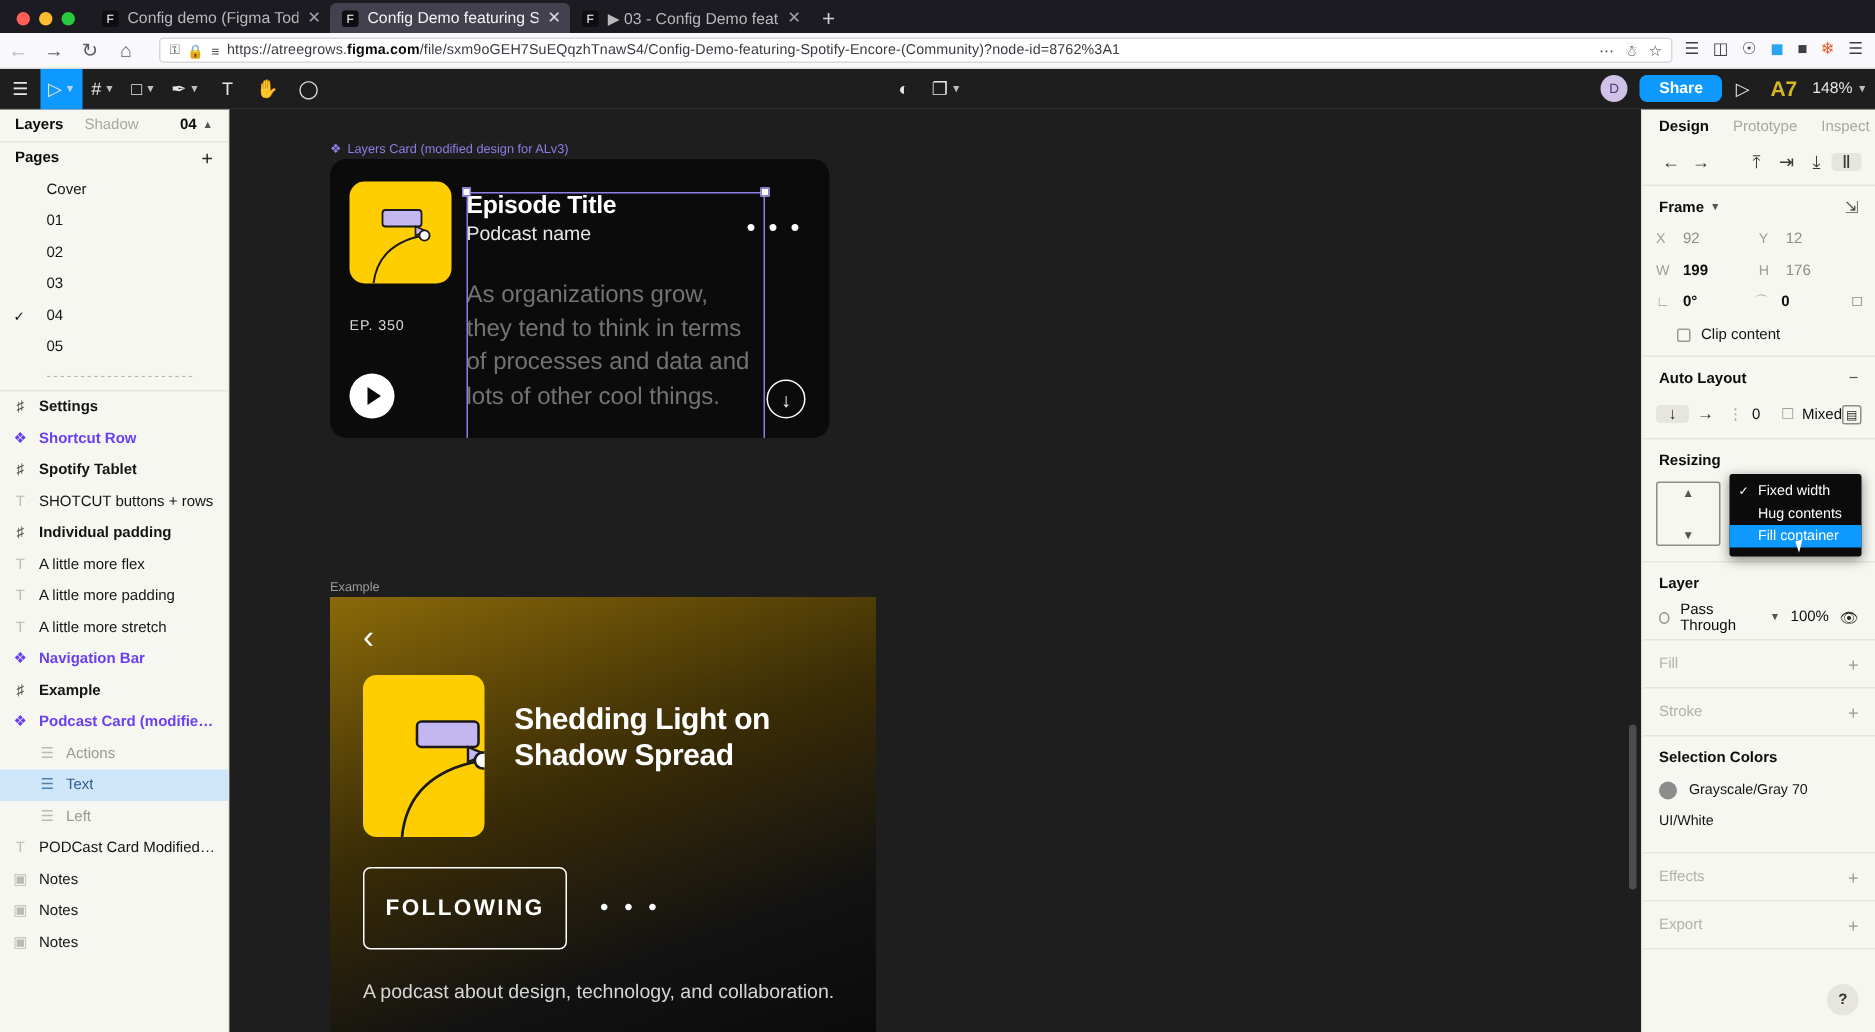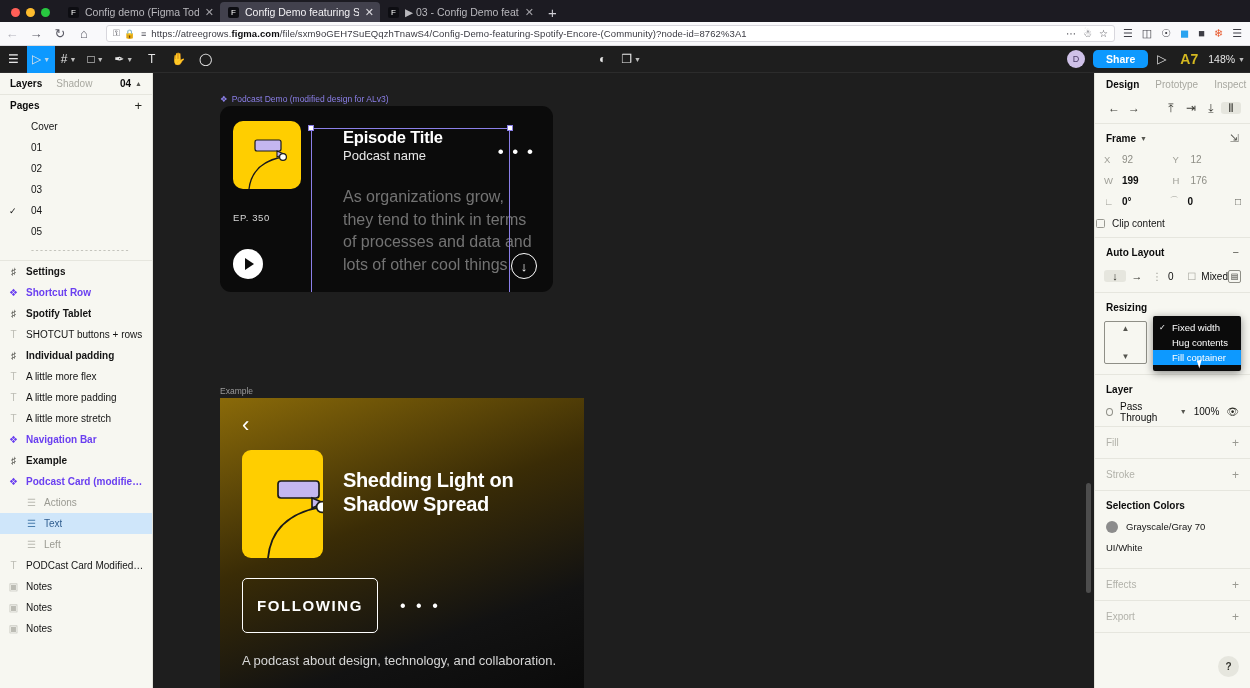--- a/index.html
+++ b/index.html
@@ -152,21 +152,21 @@
   }
   .pc-ep { margin-top: 23px; color: #d8d8d8; font-size: 9.5px; letter-spacing: .6px; }
   .playbtn {
     position: absolute; left: 13px; bottom: 13px; width: 30px; height: 30px;
     border-radius: 50%; background: #fff; display: flex; align-items: center; justify-content: center;
   }
   .playbtn i {
     width: 0; height: 0; border-left: 9px solid #0b0b0b;
     border-top: 6px solid transparent; border-bottom: 6px solid transparent; margin-left: 3px;
   }
-  .pc-sel { position: absolute; left: 91px; top: 22px; width: 199px; height: 176px; padding-left: 32px; }
+  .pc-sel { position: absolute; left: 91px; top: 22px; width: 199px; height: 176px; }
   .pc-sel .selbox { position: absolute; inset: 0; border: 1px solid #8b7fe8; }
   .handle {
     position: absolute; width: 6px; height: 6px; background: #fff;
     border: 1px solid #8b7fe8;
   }
   .h-tl { left: -3px; top: -3px; } .h-tr { right: -3px; top: -3px; }
   .pc-title { color: #fff; font-size: 16.5px; font-weight: 700; letter-spacing: -.2px; }
   .pc-sub { color: #e8e8e8; font-size: 13px; margin-top: 1px; }
   .pc-body {
     color: #737373; font-size: 16px; line-height: 1.42; margin-top: 23px; width: 190px;
@@ -236,21 +236,21 @@
     font-size: 10px; font-weight: 700; color: #0c0c0c;
   }
   .sect-hd .chev { font-size: 7px; font-weight: 400; color: #55554f; margin-left: 4px; }
   .sect-hd .rgt { margin-left: auto; color: #55554f; font-size: 11px; font-weight: 400; }
   .prop-row { height: 21px; display: flex; align-items: center; padding: 0 9px; }
   .pf { width: 50%; display: flex; align-items: center; gap: 7px; }
   .pf .k { color: #a0a098; width: 11px; font-size: 9.5px; }
   .pf .v { color: #8d8d85; font-size: 10px; }
   .pf .v.strong { color: #0c0c0c; font-weight: 700; }
   .prop-row .tail { margin-left: auto; color: #55554f; font-size: 10px; }
-  .chk-row { height: 22px; display: flex; align-items: center; gap: 7px; padding: 0 1px; }
+  .chk-row { height: 22px; display: flex; align-items: center; gap: 7px; padding: 0 23px; }
   .cbox { width: 9px; height: 9px; border: 1px solid #9a9a92; border-radius: 1.5px; }
   .al-row { height: 26px; display: flex; align-items: center; gap: 0; padding: 0 9px; }
   .al-btn { width: 22px; text-align: center; color: #2a2a24; font-size: 11px; }
   .al-btn.active { background: #e6e6de; border-radius: 3px; }
   .al-gap { display: flex; align-items: center; gap: 6px; margin-left: 4px; color: #a0a098; font-size: 10px; }
   .al-gap .num { color: #0c0c0c; }
   .al-mixed { margin-left: auto; display: flex; align-items: center; gap: 5px; color: #a0a098; }
   .al-mixed .m { color: #0c0c0c; }
   .al-end { border: 1px solid #8f8f87; border-radius: 2px; width: 13px; height: 13px;
             display:flex; align-items:center; justify-content:center; font-size: 8px; color: #2a2a24; }
@@ -510,21 +510,21 @@
     <div class="layer-row light">
       <span class="lr-ic dimt">▣</span>
       <span class="lr-lbl">Notes</span>
     </div>
   </div>
 
   <div class="canvas">
 
     <div class="frame-label" style="left:67px; top:21px;">
       <span>❖</span>
-      <span>Podcast Demo (modified design for ALv3)</span>
+      <span>Layers Card (modified design for ALv3)</span>
     </div>
 
     <div class="pcard">
       <div class="pc-left">
         <div class="thumb">
           <svg width="68" height="68" viewBox="0 0 68 68">
             <rect x="22" y="19" width="26" height="11" rx="2" fill="#c4b6f0" stroke="#1a1a1a" stroke-width="1.2"></rect>
             <path d="M44 30 L51 33 L44 36 Z" fill="#c4b6f0" stroke="#1a1a1a" stroke-width="1.1"></path>
             <path d="M16 68 Q19 42 49 36" fill="none" stroke="#1a1a1a" stroke-width="1.3"></path>
             <circle cx="50" cy="36" r="3.4" fill="#fff" stroke="#1a1a1a" stroke-width="1.2"></circle>

